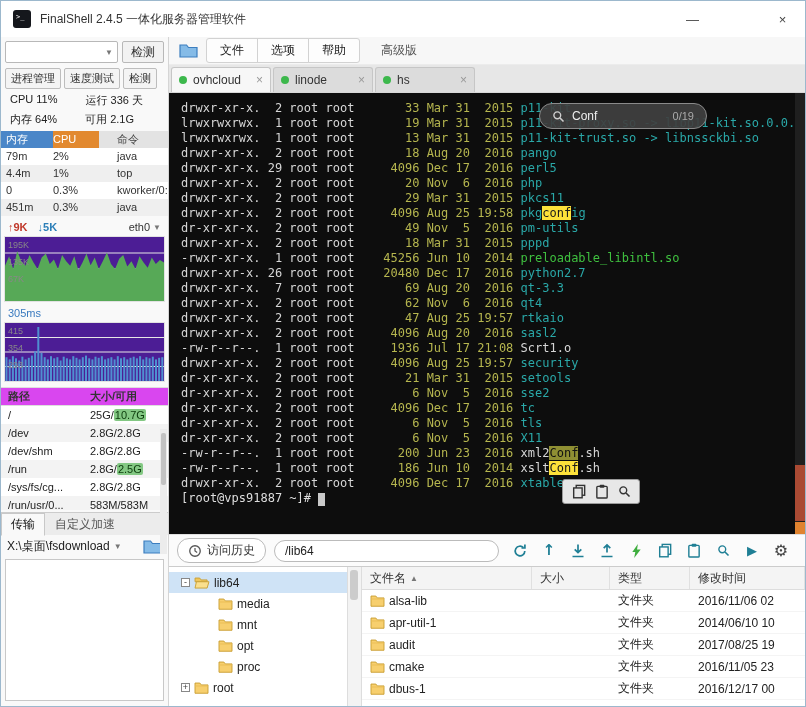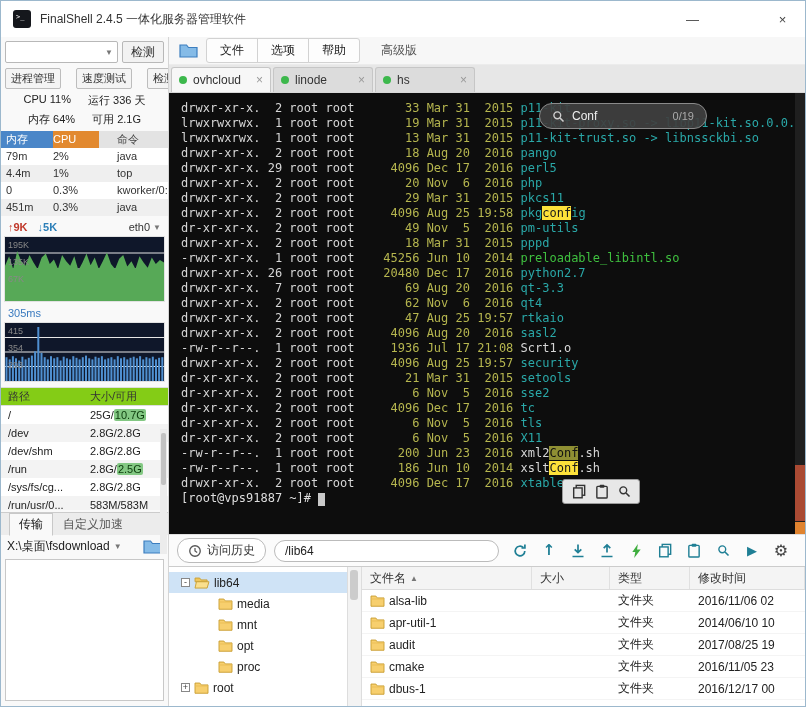--- a/index.html
+++ b/index.html
@@ -14,52 +14,52 @@
   
   .sidebar{position:absolute;left:0;top:36px;bottom:0;width:168px;box-sizing:border-box;border-right:1px solid #d5d5d5;background:#f9f9f9;display:flex;flex-direction:column;font-size:12px;overflow:hidden;}
   .side-row1{display:flex;gap:4px;margin:4px 4px 2px;}
   .combo{flex:1;height:22px;background:#fff;border:1px solid #b8b8b8;border-radius:2px;position:relative;box-sizing:border-box;}
   .combo .caret{position:absolute;right:4px;top:6px;font-size:8px;color:#777;}
   .btn-sm{height:22px;border:1px solid #b8b8b8;background:#f2f2f2;border-radius:2px;font-size:12px;padding:0 8px;color:#333;font-family:inherit;}
   .side-row2{display:flex;align-items:center;gap:6px;margin:2px 6px;height:18px;}
   .blur-blob{display:inline-block;height:11px;border-radius:3px;background:#c6c6c6;filter:blur(1.2px);}
   .b1{width:68px}.b2{width:16px}
   .copy-link{font-size:12px;color:#333;}
-  .side-row3{display:flex;gap:15px;margin:3px 4px 2px;}
+  .side-row3{display:flex;gap:3px;margin:3px 4px 2px;}
   .btn-xs{border:1px solid #bdbdbd;background:#f4f4f4;border-radius:2px;font-size:11px;padding:2px 5px;color:#333;white-space:nowrap;font-family:inherit;}
-  .stat-row{display:flex;gap:17px;font-size:11px;color:#222;margin:2px 21px;justify-content:center;}
+  .stat-row{display:flex;gap:28px;font-size:11px;color:#222;margin:2px 9px;}
   .ptable{margin-top:2px;font-size:11px;}
   .phead{display:flex;height:17px;line-height:17px;color:#fff;}
   .pcell{overflow:hidden;white-space:nowrap;}
   .pc0{width:52px;padding-left:5px;box-sizing:border-box;}
   .pc1{width:46px;}
   .pc2{flex:1;padding-left:18px;}
   .phead .pc0{background:#4a86c8;}
   .phead .pc1{background:#e2892f;}
   .phead .pc2{background:#e3e3e3;color:#444;}
   .prow{display:flex;height:17px;line-height:17px;background:#fff;color:#333;}
   .prow.alt{background:#efefef;}
   .net-row{display:flex;align-items:center;gap:10px;font-size:11px;margin:5px 7px 3px;}
   .net-up{color:#c0392b;font-weight:bold;}
   .net-down{color:#2c7fb8;font-weight:bold;}
   .net-if{margin-left:auto;color:#333;display:flex;gap:3px;align-items:center;}
   .caret2{font-size:8px;color:#777;}
   .ping-label{font-size:11px;color:#3a7abf;margin:5px 7px 3px;}
-  .graph{position:relative;background:#0f172a;border:1px solid #e2e2e2;margin:0 3px;height:64px;overflow:hidden;}
+  .graph{position:relative;background:#4c1d95;border:1px solid #e2e2e2;margin:0 3px;height:64px;overflow:hidden;}
   .graph-ping{height:58px;}
   .g-tick{position:absolute;left:3px;font-size:9px;color:#888;}
   .dtable{margin-top:5px;font-size:11px;}
-  .dhead{display:flex;height:17px;line-height:17px;background:#84cc16;border-top:1px solid #ddd;border-bottom:1px solid #ddd;color:#333;}
+  .dhead{display:flex;height:17px;line-height:17px;background:#d946ef;border-top:1px solid #ddd;border-bottom:1px solid #ddd;color:#333;font-weight:bold;}
   .dc-path{flex:1;padding-left:7px;overflow:hidden;white-space:nowrap;}
   .dc-val{width:78px;overflow:hidden;white-space:nowrap;}
   .dbody{height:104px;overflow:hidden;}
   .drow{display:flex;height:18px;line-height:18px;background:#fff;color:#222;}
   .drow.alt{background:#f3f3f3;}
   .avail.hl{background:#83c883;color:#0c3b0c;border-radius:2px;padding:0 1px;}
-  .ttabs{display:flex;align-items:center;height:22px;background:#ececec;border-top:1px solid #ccc;padding-left:8px;margin-top:2px;}
+  .ttabs{display:flex;align-items:center;height:22px;background:#ececec;border-top:1px solid #ccc;padding-left:0;margin-top:2px;}
   .ttab{font-size:12px;padding:2px 9px;color:#555;border:1px solid transparent;}
   .ttab.active{background:#f9f9f9;border:1px solid #c8c8c8;border-bottom:1px solid #f9f9f9;color:#111;}
   .dl-row{height:22px;display:flex;align-items:center;padding:0 6px;gap:5px;font-size:12px;color:#222;}
   .dl-path{display:flex;align-items:center;gap:4px;flex:1;overflow:hidden;white-space:nowrap;}
   .dl-folder{display:flex;flex:none;}
   .transfer-panel{flex:1;margin:2px 4px 5px;border:1px solid #c8c8c8;background:#fff;}
   .side-scroll{position:absolute;right:1px;top:392px;width:7px;height:125px;background:#ececec;}
   .side-scroll .sth{position:absolute;top:4px;left:1px;width:5px;height:52px;background:#c2c2c2;border-radius:2px;}
   
   .menubar{position:absolute;left:168px;top:36px;right:0;height:28px;background:#f7f7f7;display:flex;align-items:center;padding-left:10px;gap:8px;border-bottom:1px solid #ececec;box-sizing:border-box;}

